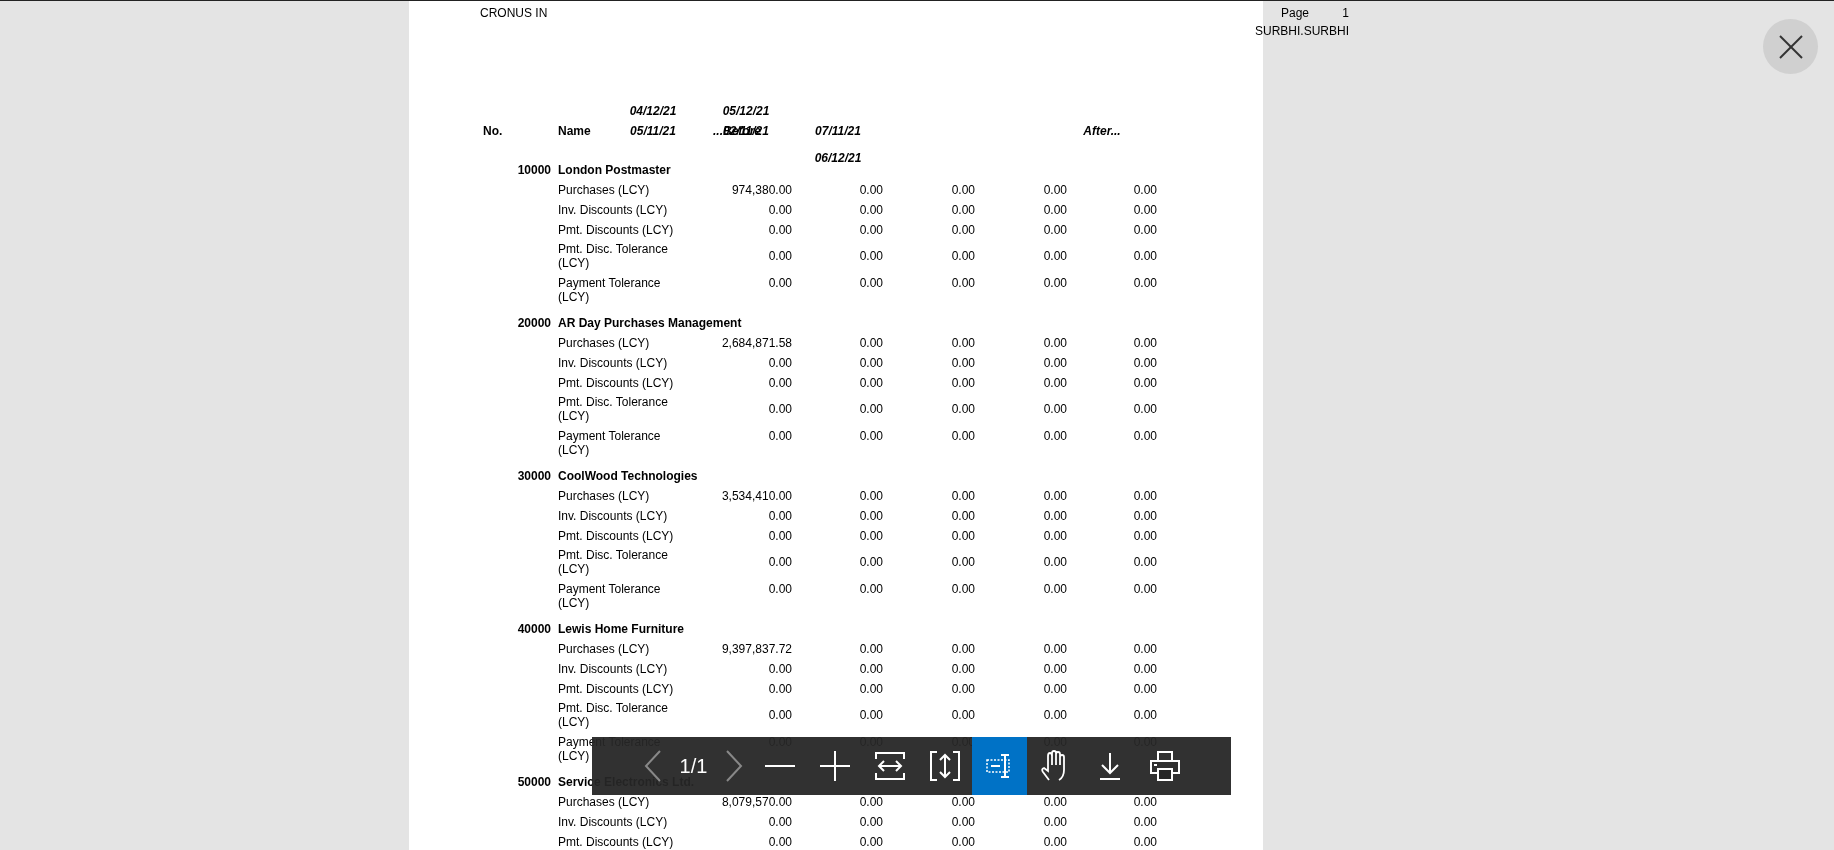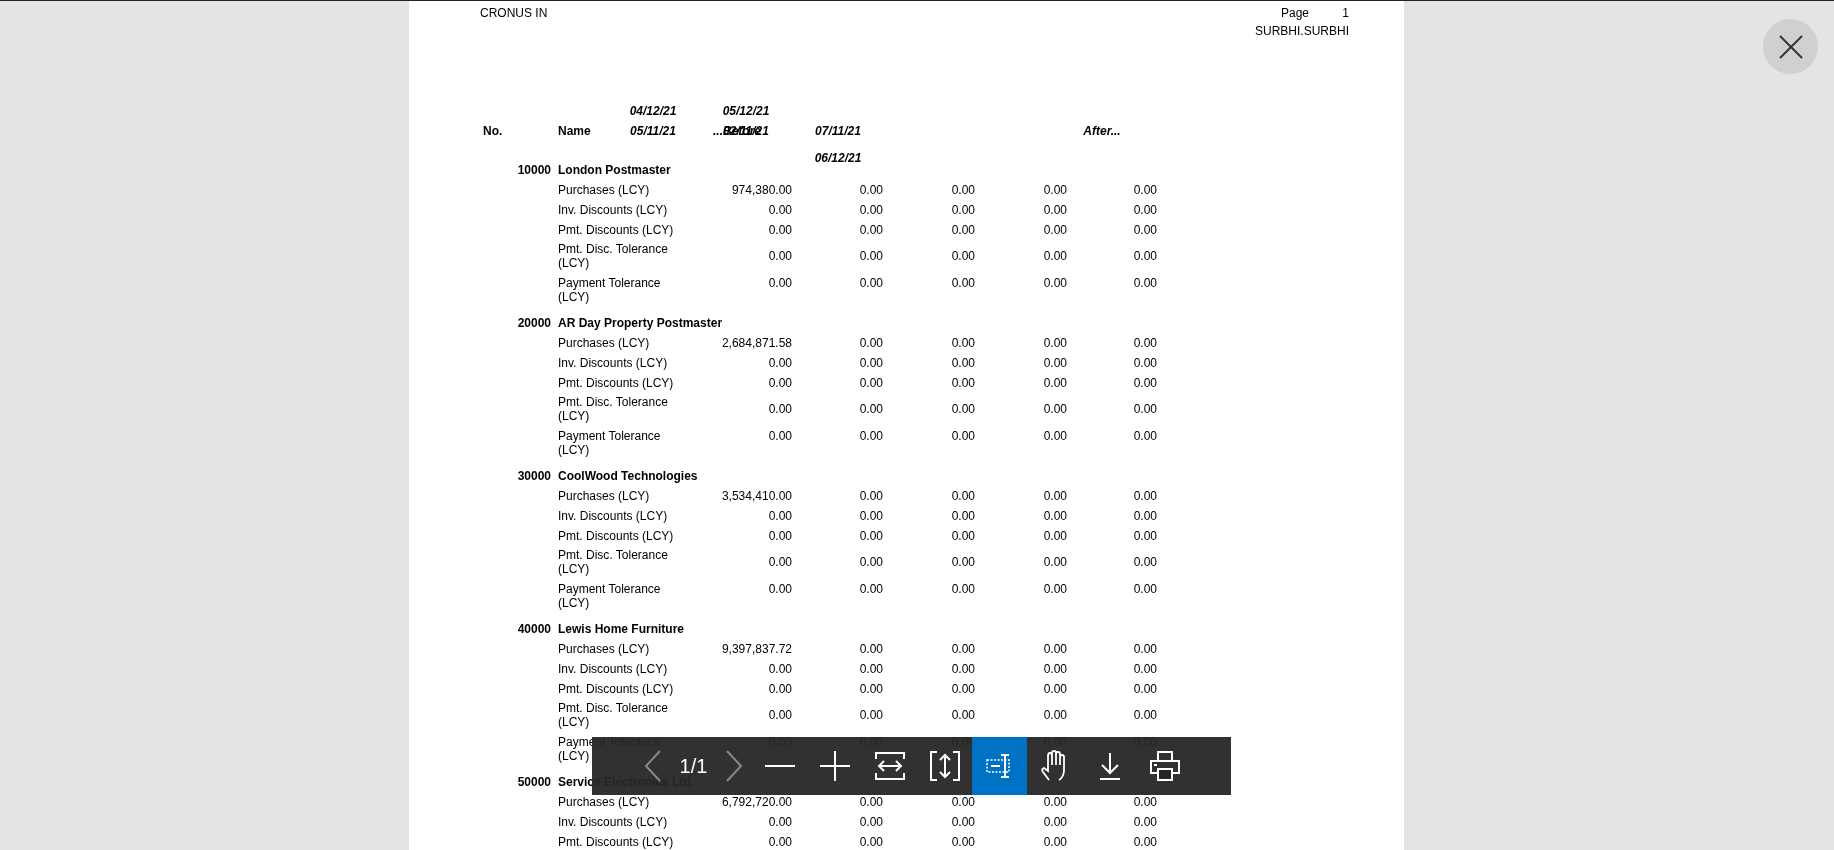--- a/index.html
+++ b/index.html
@@ -4,21 +4,21 @@
 <style>
   html, body { margin: 0; padding: 0; }
   body {
     width: 1834px; height: 850px; overflow: hidden; position: relative;
     background: #e4e4e4;
     font-family: "Liberation Sans", sans-serif;
     color: #000;
   }
   .topline { position: absolute; left: 0; top: 0; width: 1834px; height: 1px; background: #222; }
   .page {
-    position: absolute; left: 409px; top: 1px; width: 995px; height: 849px;
+    position: absolute; left: 409px; top: 1px; width: 854px; height: 849px;
     background: #fff;
   }
   .abs { position: absolute; white-space: nowrap; font-size: 12px; line-height: 14px; }
   .r { text-align: center; font-style: italic; }
   .company { left: 71px; top: 5px; }
   .page-label { left: 872px; top: 5px; }
   .page-num { left: 920px; top: 5px; width: 20px; text-align: right; }
   .user { left: 828px; top: 23px; width: 112px; text-align: right; }
 
   .hdr { font-weight: bold; }
@@ -99,21 +99,21 @@
       <div class="abs amt" style="top:248px; left:456px;">0.00</div>
       <div class="abs amt" style="top:248px; left:548px;">0.00</div>
       <div class="abs amt" style="top:248px; left:638px;">0.00</div>
       <div class="abs line-label" style="top:275px;">Payment Tolerance (LCY)</div>
       <div class="abs amt" style="top:275px; left:273px;">0.00</div>
       <div class="abs amt" style="top:275px; left:364px;">0.00</div>
       <div class="abs amt" style="top:275px; left:456px;">0.00</div>
       <div class="abs amt" style="top:275px; left:548px;">0.00</div>
       <div class="abs amt" style="top:275px; left:638px;">0.00</div>
       <div class="abs vendor-no" style="top:315px;">20000</div>
-      <div class="abs vendor-name" style="top:315px;">AR Day Property Postmaster</div>
+      <div class="abs vendor-name" style="top:315px;">AR Day Purchases Management</div>
       <div class="abs line-label" style="top:335px;">Purchases (LCY)</div>
       <div class="abs amt" style="top:335px; left:273px;">2,684,871.58</div>
       <div class="abs amt" style="top:335px; left:364px;">0.00</div>
       <div class="abs amt" style="top:335px; left:456px;">0.00</div>
       <div class="abs amt" style="top:335px; left:548px;">0.00</div>
       <div class="abs amt" style="top:335px; left:638px;">0.00</div>
       <div class="abs line-label" style="top:355px;">Inv. Discounts (LCY)</div>
       <div class="abs amt" style="top:355px; left:273px;">0.00</div>
       <div class="abs amt" style="top:355px; left:364px;">0.00</div>
       <div class="abs amt" style="top:355px; left:456px;">0.00</div>
@@ -197,21 +197,21 @@
       <div class="abs amt" style="top:707px; left:638px;">0.00</div>
       <div class="abs line-label" style="top:734px;">Payment Tolerance (LCY)</div>
       <div class="abs amt" style="top:734px; left:273px;">0.00</div>
       <div class="abs amt" style="top:734px; left:364px;">0.00</div>
       <div class="abs amt" style="top:734px; left:456px;">0.00</div>
       <div class="abs amt" style="top:734px; left:548px;">0.00</div>
       <div class="abs amt" style="top:734px; left:638px;">0.00</div>
       <div class="abs vendor-no" style="top:774px;">50000</div>
       <div class="abs vendor-name" style="top:774px;">Service Electronics Ltd.</div>
       <div class="abs line-label" style="top:794px;">Purchases (LCY)</div>
-      <div class="abs amt" style="top:794px; left:273px;">6,792,720.00</div>
+      <div class="abs amt" style="top:794px; left:273px;">8,079,570.00</div>
       <div class="abs amt" style="top:794px; left:364px;">0.00</div>
       <div class="abs amt" style="top:794px; left:456px;">0.00</div>
       <div class="abs amt" style="top:794px; left:548px;">0.00</div>
       <div class="abs amt" style="top:794px; left:638px;">0.00</div>
       <div class="abs line-label" style="top:814px;">Inv. Discounts (LCY)</div>
       <div class="abs amt" style="top:814px; left:273px;">0.00</div>
       <div class="abs amt" style="top:814px; left:364px;">0.00</div>
       <div class="abs amt" style="top:814px; left:456px;">0.00</div>
       <div class="abs amt" style="top:814px; left:548px;">0.00</div>
       <div class="abs amt" style="top:814px; left:638px;">0.00</div>

